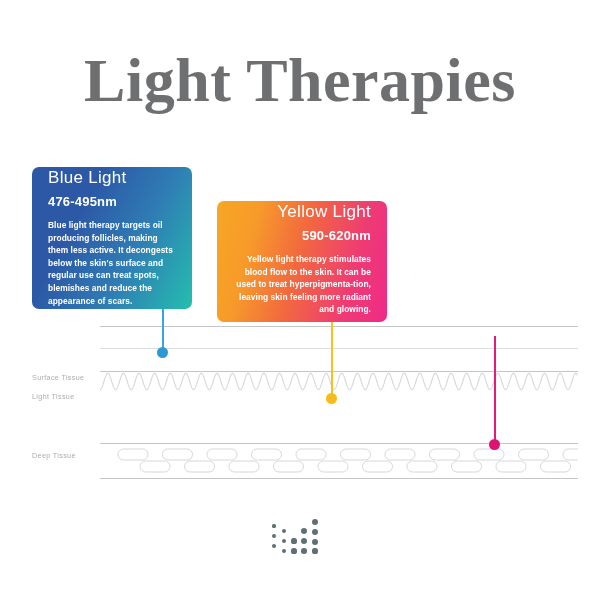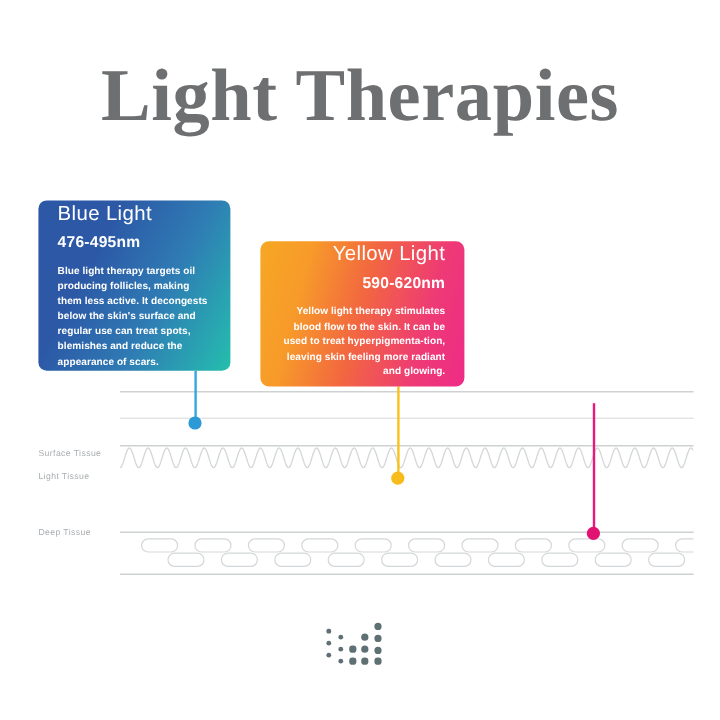--- a/index.html
+++ b/index.html
@@ -144,21 +144,21 @@
     left: 32px;
     width: 66px;
     text-align: left;
     font-size: 7.2px;
     letter-spacing: 0.35px;
     color: #a9adb0;
     line-height: 1;
   }
   #label-surface { top: 342px; margin-top: 32px; }
   #label-soft    { top: 393px; }
-  #label-deep    { top: 440px; }
+  #label-deep    { top: 452px; }
 
   
   #ornament {
     position: absolute;
     left: 272px;
     top: 520px;
     width: 56px;
     height: 40px;
   }
   .orn-dot {

